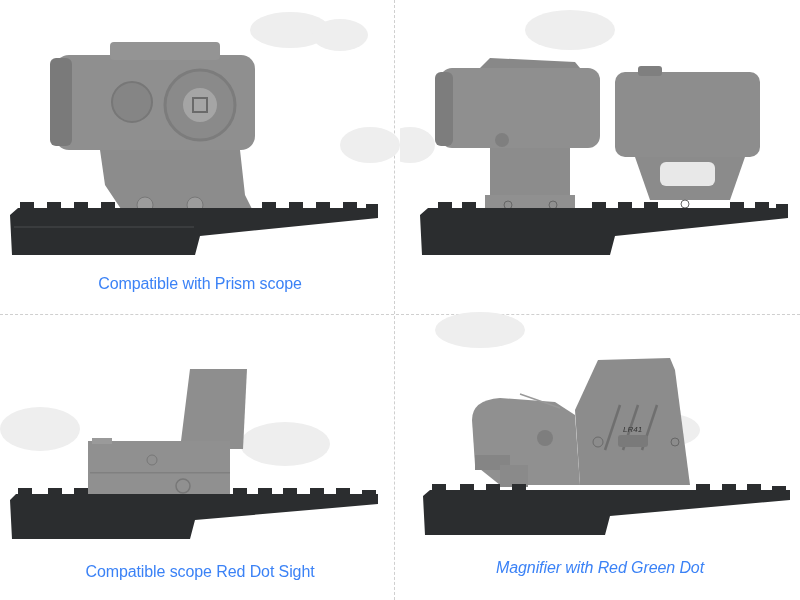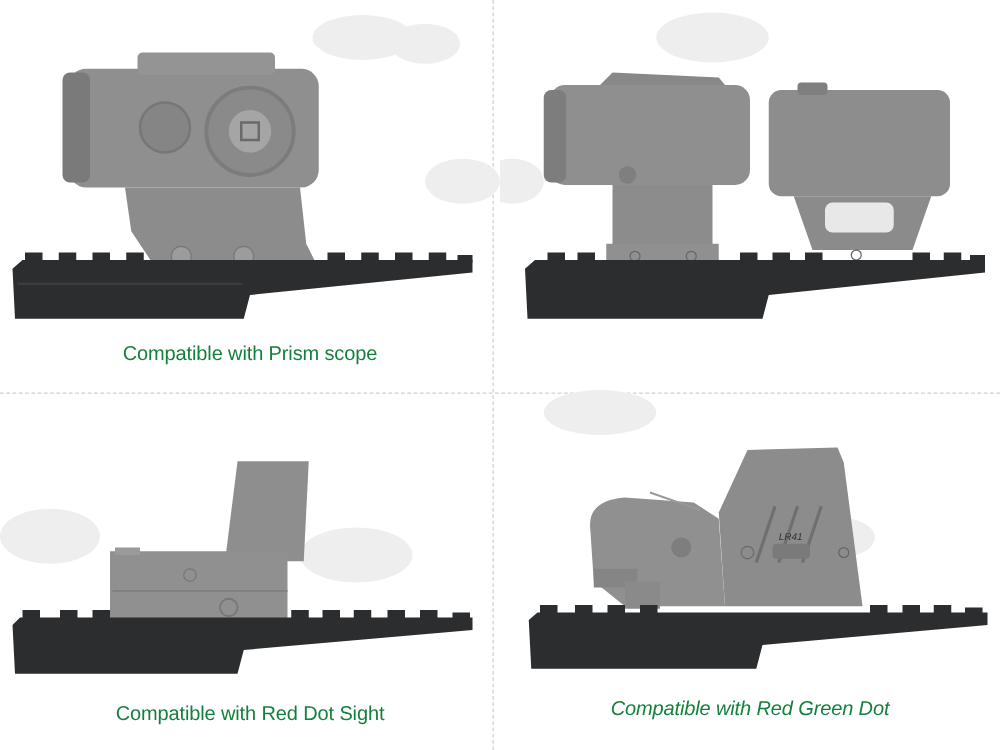--- a/index.html
+++ b/index.html
@@ -7,21 +7,21 @@
   body { position: relative; font-family: "Liberation Sans", sans-serif; }
 
   .grid { position: absolute; inset: 0; }
   .divider-v { position: absolute; left: 394px; top: 0; width: 0; height: 600px; border-left: 1px dashed #cfcfcf; }
   .divider-h { position: absolute; left: 0; top: 314px; width: 800px; height: 0; border-top: 1px dashed #cfcfcf; }
 
   .panel { position: absolute; width: 400px; }
   .panel svg { position: absolute; left: 0; top: 0; }
   .caption {
     position: absolute; left: 0; width: 100%;
-    text-align: center; font-size: 16px; color: #15803d;
+    text-align: center; font-size: 16px; color: #3b82f6;
     letter-spacing: -0.1px;
   }
 </style>
 </head>
 <body>
 
 <div class="grid">
   <div class="divider-v"></div>
   <div class="divider-h"></div>
 
@@ -117,21 +117,21 @@
           <rect x="48" y="174" width="14" height="8"></rect>
           <rect x="74" y="174" width="14" height="8"></rect>
         <rect x="233" y="174" width="14" height="8"></rect>
           <rect x="258" y="174" width="14" height="8"></rect>
           <rect x="283" y="174" width="14" height="8"></rect>
           <rect x="310" y="174" width="14" height="8"></rect>
           <rect x="336" y="174" width="14" height="8"></rect>
           <rect x="362" y="176" width="14" height="6"></rect>
       </g>
     </svg>
-    <div class="caption" style="top:249px;">Compatible with Red Dot Sight</div>
+    <div class="caption" style="top:249px;">Compatible scope Red Dot Sight</div>
   </div>
 
   <div class="panel" style="left:400px;top:310px;height:286px;font-style:italic;">
     <svg width="400" height="286">
       <g fill="#eeeeee">
         <ellipse cx="80" cy="20" rx="45" ry="18"></ellipse>
           <ellipse cx="270" cy="120" rx="30" ry="16"></ellipse>
       </g>
 
       <path d="M198 50 L270 48 L275 60 L290 175 L180 175 L175 100 Z" fill="#8c8c8c"></path>
@@ -156,15 +156,15 @@
         <rect x="32" y="174" width="14" height="8"></rect>
           <rect x="60" y="174" width="14" height="8"></rect>
           <rect x="86" y="174" width="14" height="8"></rect>
           <rect x="112" y="174" width="14" height="8"></rect>
         <rect x="296" y="174" width="14" height="8"></rect>
           <rect x="322" y="174" width="14" height="8"></rect>
           <rect x="347" y="174" width="14" height="8"></rect>
           <rect x="372" y="176" width="14" height="6"></rect>
       </g>
     </svg>
-    <div class="caption" style="top:249px;">Compatible with Red Green Dot</div>
+    <div class="caption" style="top:249px;">Magnifier with Red Green Dot</div>
   </div>
 </div>
 
 </body></html>

